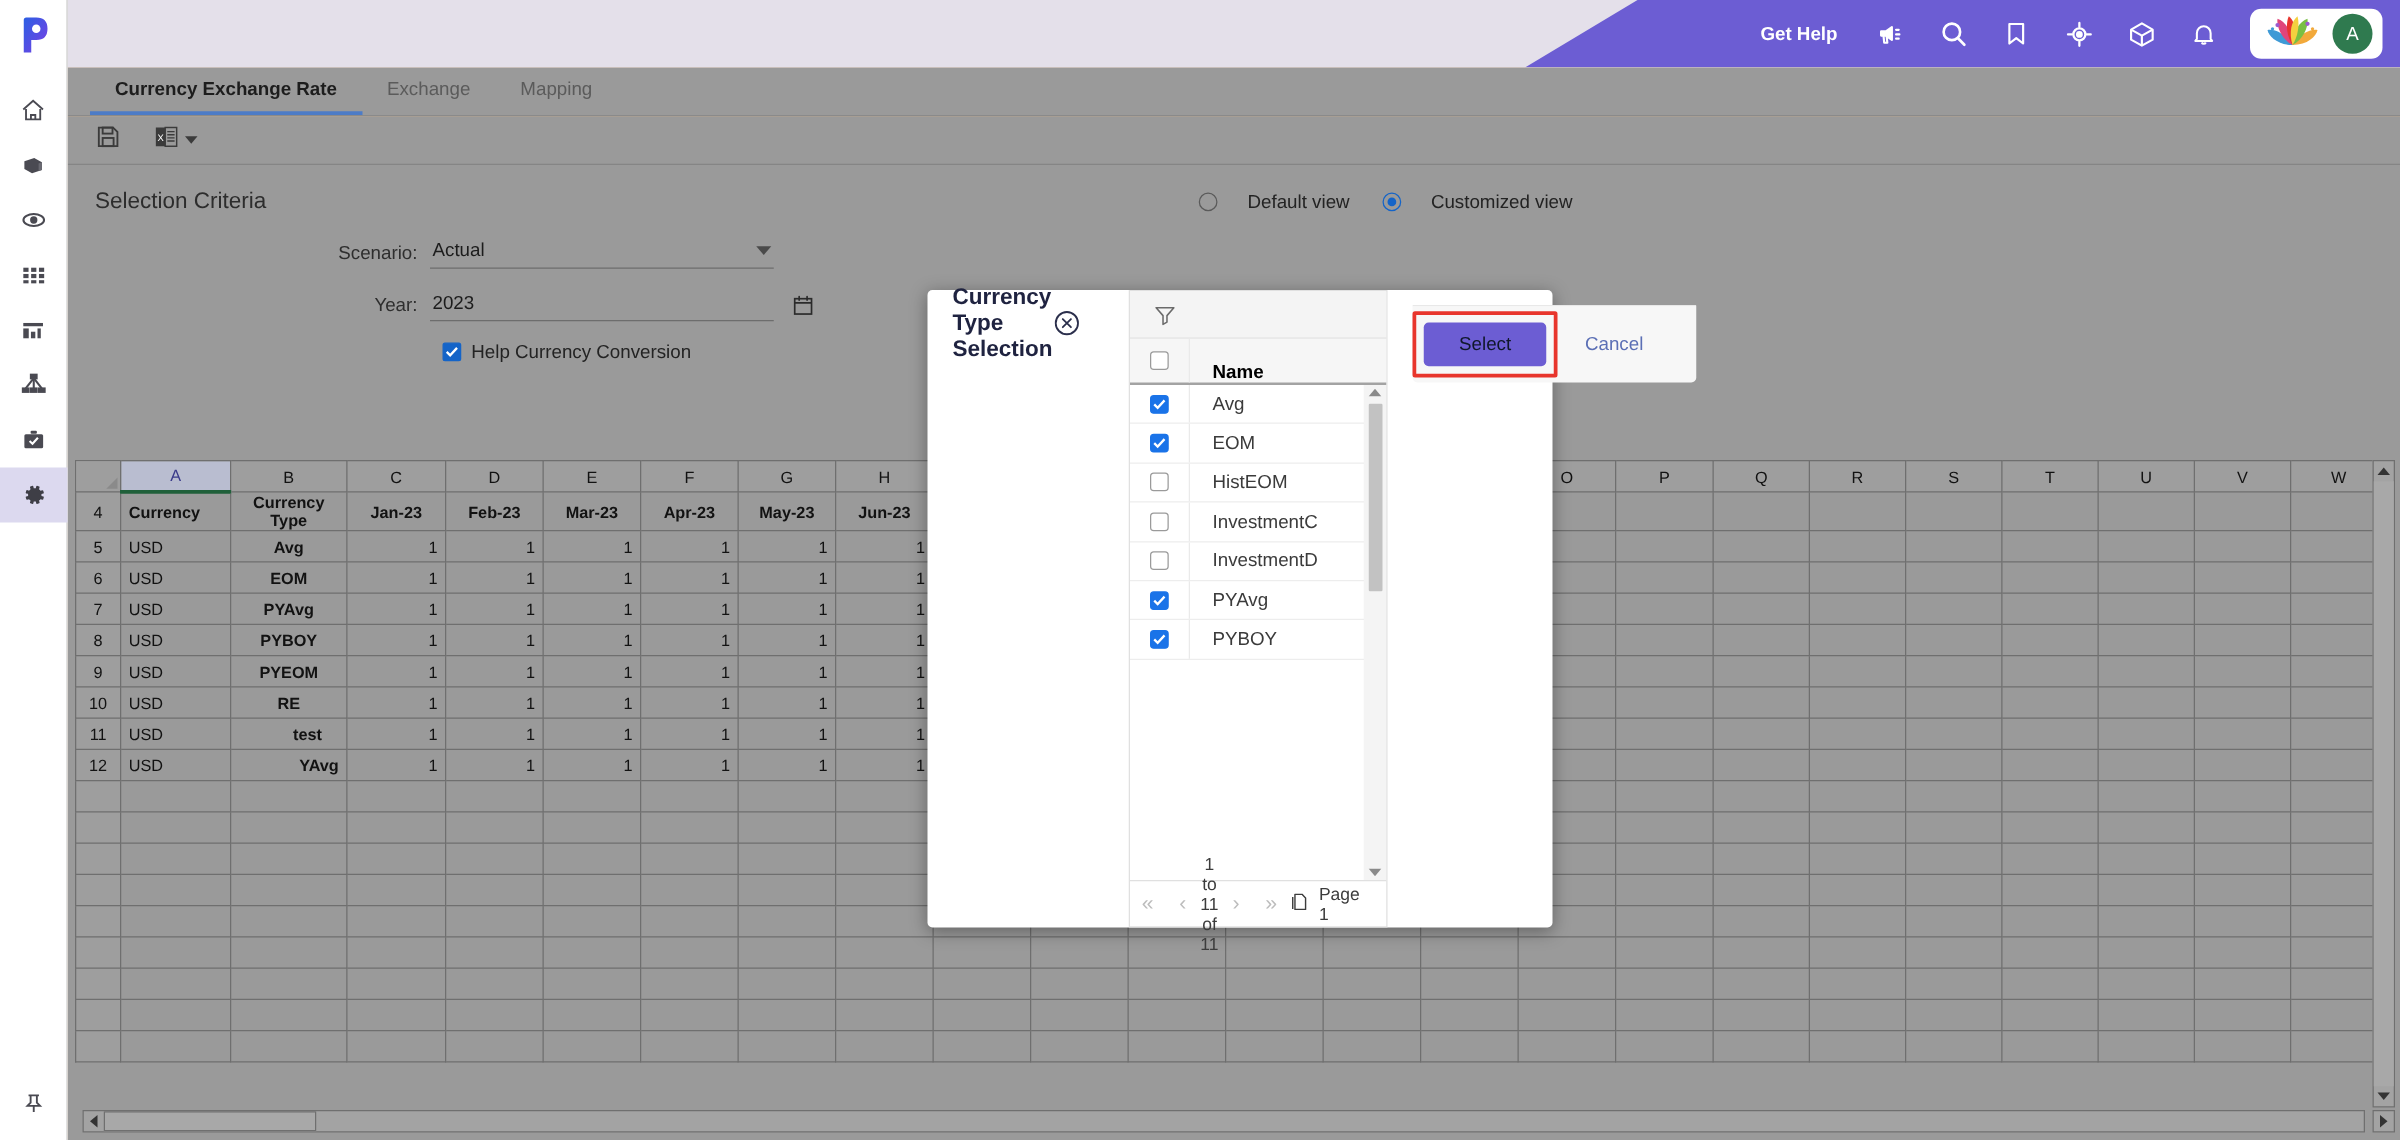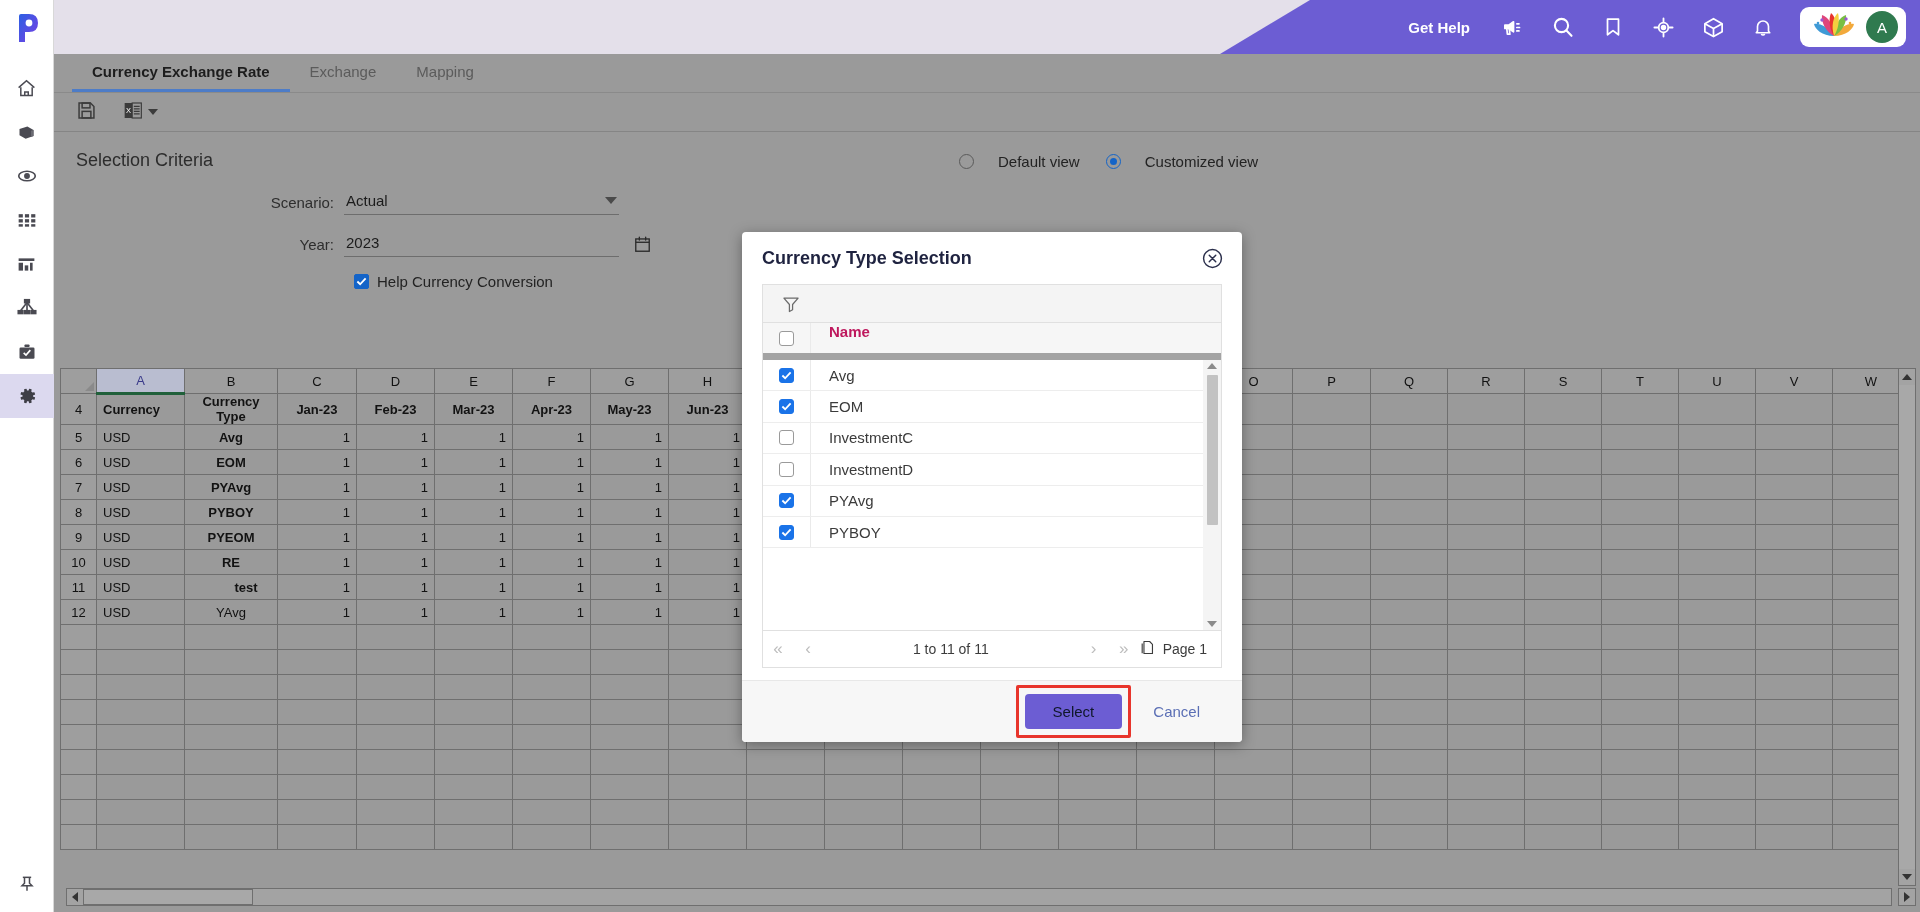--- a/index.html
+++ b/index.html
@@ -163,37 +163,37 @@
   .tri { width:0;height:0; }
   .tri.up { border-left:5px solid transparent;border-right:5px solid transparent;border-bottom:6px solid #333; }
   .tri.down { border-left:5px solid transparent;border-right:5px solid transparent;border-top:6px solid #333; }
   .tri.left { border-top:5px solid transparent;border-bottom:5px solid transparent;border-right:6px solid #333; }
   .tri.right { border-top:5px solid transparent;border-bottom:5px solid transparent;border-left:6px solid #333; }
 
   
   .modal {
     position: absolute; left: 742px; top: 232px; width: 500px; height: 510px;
     background: #fff; border-radius: 4px; box-shadow: 0 3px 14px rgba(0,0,0,.35);
-    z-index: 60; display: flex; flex-direction: column;
+    z-index: 60; display: flex; flex-direction: row;
   }
   .modal-head {
     height: 52px; display: flex; align-items: center; padding: 0 18px 0 20px;
   }
   .modal-title { font-size: 18px; font-weight: bold; color: #1f2340; }
   .modal-close { margin-left: auto; cursor: pointer; color:#2b2f4c; display:flex;}
   .modal-body { padding: 0 20px; flex: 1; display: flex; flex-direction: column; }
   .grid-panel { border: 1px solid #e0e0e0; display: flex; flex-direction: column; flex: 1; }
   .filterbar {
     height: 38px; background: #f4f4f4; border-bottom: 1px solid #e0e0e0;
     display: flex; align-items: center; padding-left: 18px;
   }
   .filter-ico { cursor: pointer; color: #6b6b6b; display: flex; }
   .gridhead {
-    height: 37px; background: #f6f6f6; border-bottom: 7px solid #a3a3a3;
-    display: flex; align-items: flex-start; font-weight: bold; font-size: 15px; color: #be185d;
+    height: 37px; background: #f6f6f6; border-bottom: 2px solid #a3a3a3;
+    display: flex; align-items: flex-end; font-weight: bold; font-size: 15px; color: #000000;
   }
   .cbcell { width: 48px; display: flex; align-items: center; justify-content: center; flex: none;
             border-right: 1px solid #eaeaea; height: 100%; }
   .namecell { padding-left: 18px; }
   .rows { flex: 1; overflow: hidden; position: relative; }
   .grow {
     height: 31.4px; display: flex; align-items: center; border-bottom: 1px solid #ededed;
     font-size: 15px; color: #3b3b3b; cursor: pointer;
   }
   .cb {
@@ -695,21 +695,21 @@
                 <td class="cell num"></td>
                 <td class="cell num"></td>
                 <td class="cell num"></td>
                 <td class="cell num"></td>
                 <td class="cell num"></td>
                 <td class="cell num"></td>
               </tr>
               <tr>
                 <td class="rowhead">12</td>
                 <td class="cell lbl">USD</td>
-                <td class="cell" style="text-align: center; font-weight: normal;">YAvg</td>
+                <td class="cell" style="text-align: right; font-weight: bold;">YAvg</td>
                 <td class="cell num">1</td>
                 <td class="cell num">1</td>
                 <td class="cell num">1</td>
                 <td class="cell num">1</td>
                 <td class="cell num">1</td>
                 <td class="cell num">1</td>
                 <td class="cell num">1</td>
                 <td class="cell num">1</td>
                 <td class="cell num">1</td>
                 <td class="cell num">1</td>
@@ -1028,20 +1028,26 @@
               </div>
               <div class="grow">
                 <div class="cbcell">
                   <span class="cb on">
                     <svg width="11" height="11" viewBox="0 0 12 12">
                       <path d="M1.5 6 L4.5 9 L10.5 2.5" stroke="#fff" stroke-width="2" fill="none"></path>
                     </svg>
                   </span>
                 </div>
                 <div class="namecell">EOM</div>
+              </div>
+              <div class="grow">
+                <div class="cbcell">
+                  <span class="cb"></span>
+                </div>
+                <div class="namecell">HistEOM</div>
               </div>
               <div class="grow">
                 <div class="cbcell">
                   <span class="cb"></span>
                 </div>
                 <div class="namecell">InvestmentC</div>
               </div>
               <div class="grow">
                 <div class="cbcell">
                   <span class="cb"></span>

